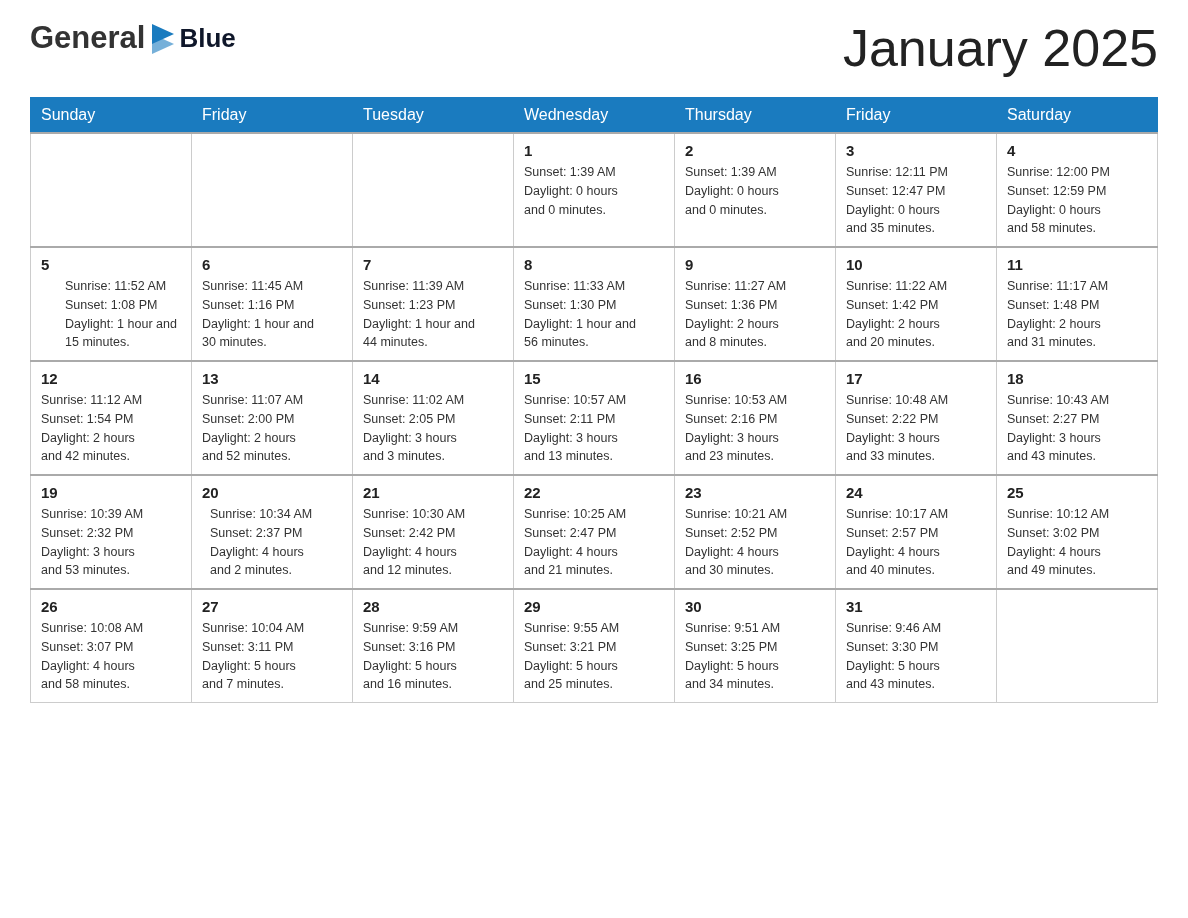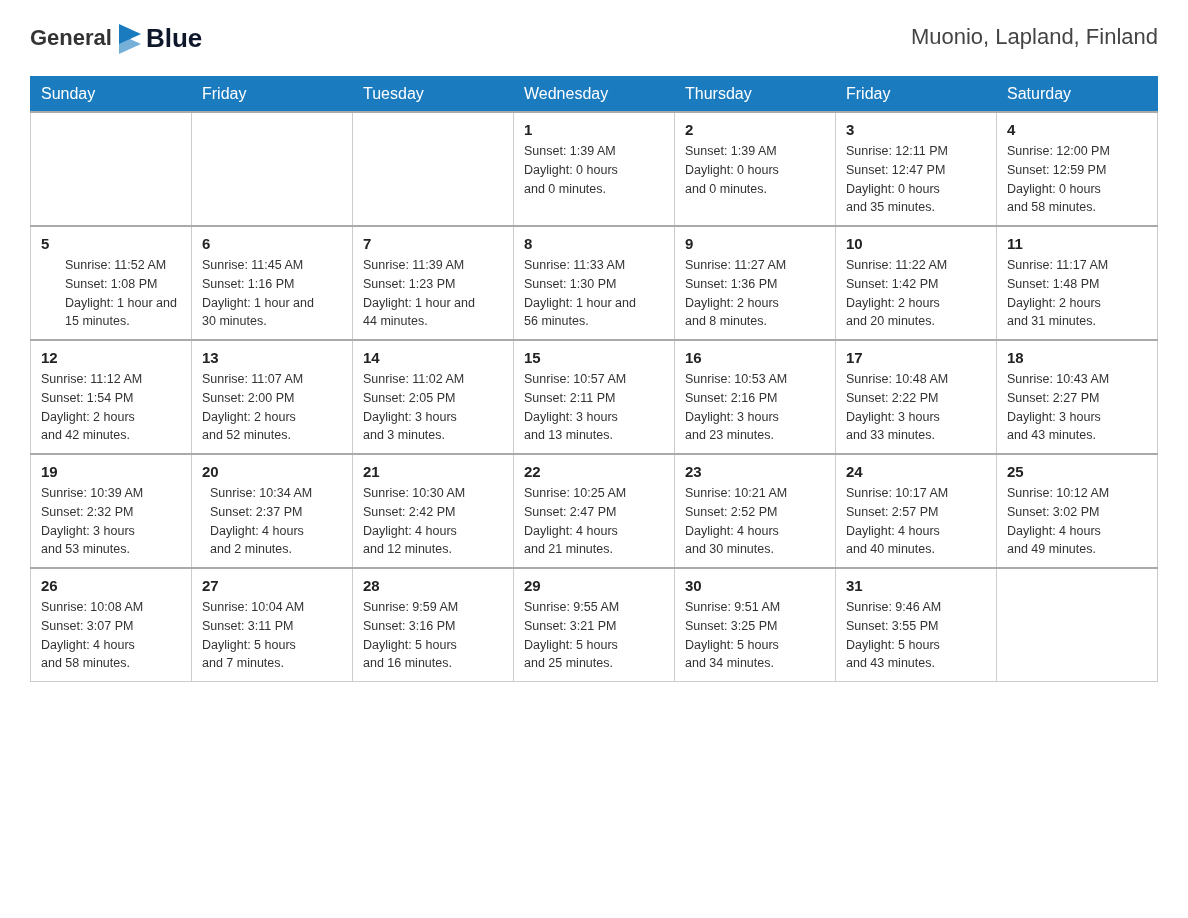--- a/index.html
+++ b/index.html
@@ -79,30 +79,30 @@
     .week-row td {
       border-top: 2px solid #aaa;
     }
   </style>
 </head>
 <body>
 
 <div class="header">
   <div class="logo">
     <div style="display:flex;align-items:center;">
-      <span style="font-size:22px;font-weight:bold;color:#333;">General</span>
+      <span style="font-size:31px;font-weight:bold;color:#333;">General</span>
       <svg width="32" height="36" viewBox="0 0 32 36" style="margin:0 1px;">
         <polygon points="6,4 28,14 6,24" fill="#1a7bbf"></polygon>
         <polygon points="6,14 28,24 6,34" fill="#1a7bbf" opacity="0.6"></polygon>
       </svg>
     </div>
     <span style="font-size:26px;font-weight:bold;color:#0f172a;margin-left:-4px;">Blue</span>
   </div>
   <div class="title-block">
-    <div class="location">Muonio, Lapland, Finland</div>
+    <div class="month-title">January 2025</div>
   </div>
 </div>
 
 <table class="calendar">
   <thead>
     <tr>
       <th>Sunday</th>
       <th>Friday</th>
       <th>Tuesday</th>
       <th>Wednesday</th>
@@ -328,20 +328,20 @@
         <td>
           <span class="day-number">30</span>
           <div class="day-info" style="white-space: pre-line;">Sunrise: 9:51 AM
 Sunset: 3:25 PM
 Daylight: 5 hours
 and 34 minutes.</div>
         </td>
         <td>
           <span class="day-number">31</span>
           <div class="day-info" style="white-space: pre-line;">Sunrise: 9:46 AM
-Sunset: 3:55 PM
+Sunset: 3:30 PM
 Daylight: 5 hours
 and 43 minutes.</div>
         </td>
         <td class="empty-cell"></td>
       </tr>
     </tbody>
 </table>
 
 </body></html>

